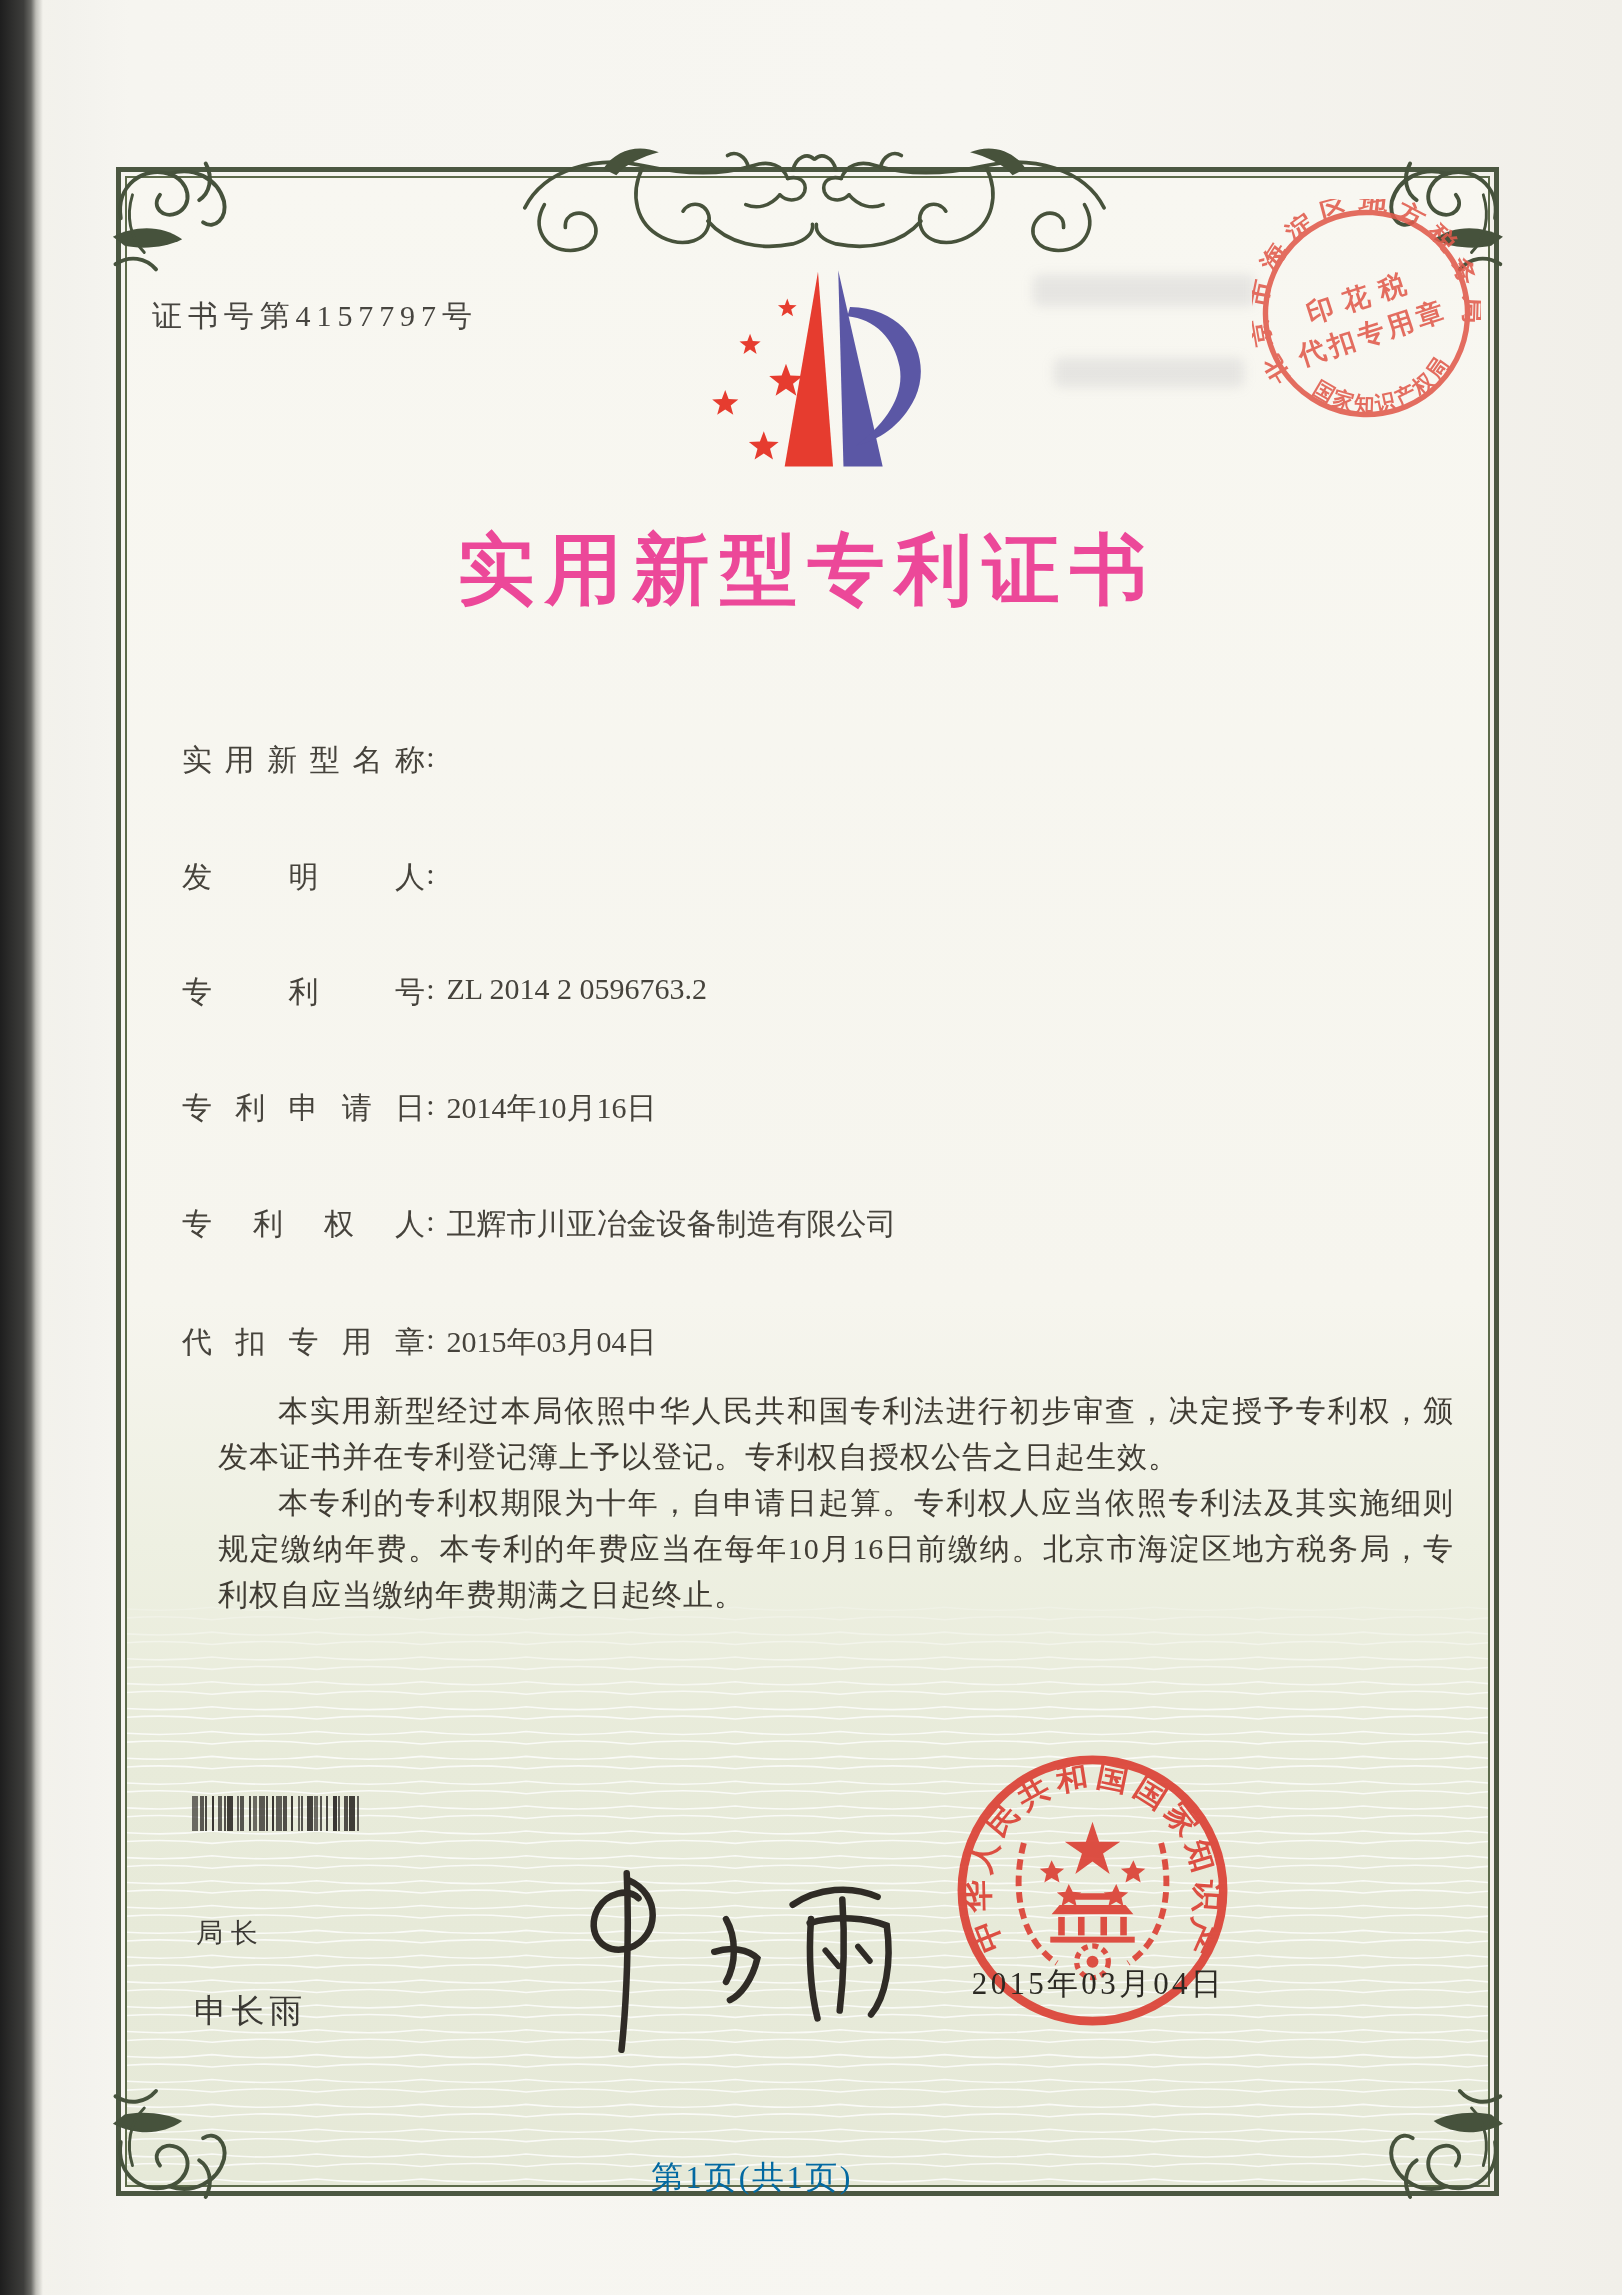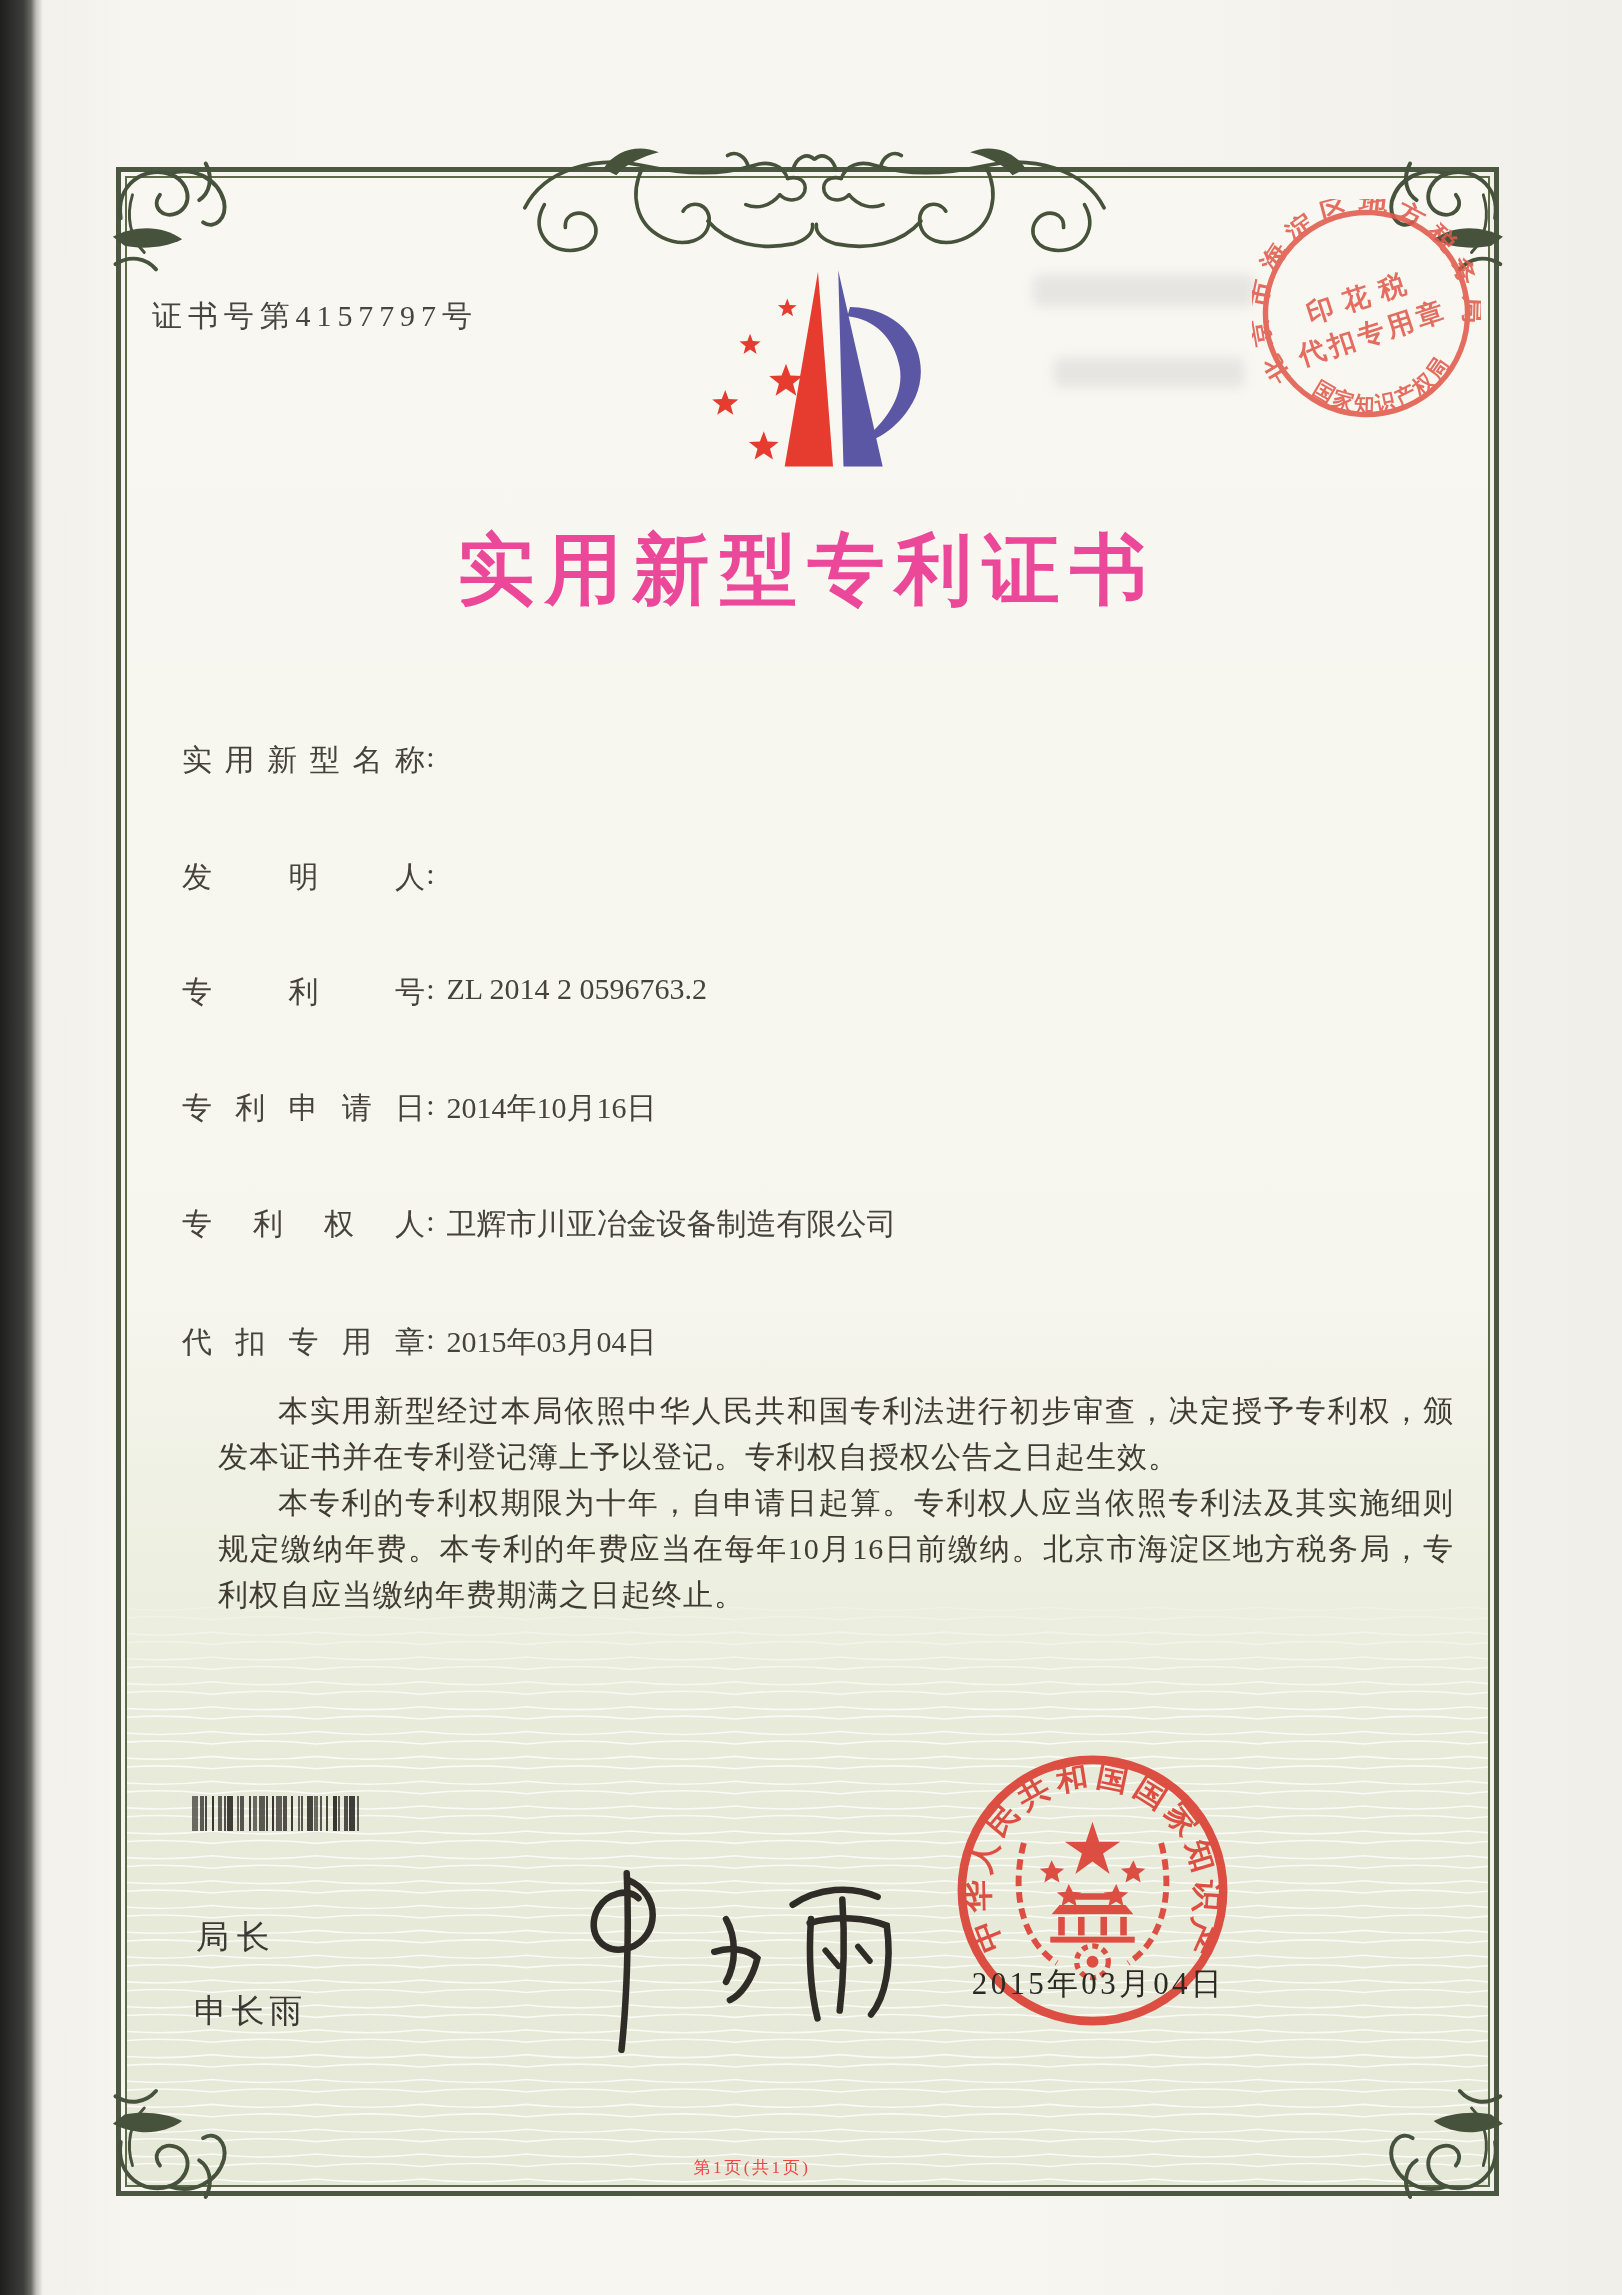--- a/index.html
+++ b/index.html
@@ -24,26 +24,26 @@
   #title{left:116px;top:519px;width:1383px;text-align:center;font-size:77px;font-weight:bold;
     letter-spacing:10.5px;color:#ec4899;}
   .field-row{position:absolute;left:182px;display:flex;align-items:flex-start;font-size:30px;color:#46433c;white-space:nowrap;}
   .field-label{display:inline-block;width:243px;text-align:justify;text-align-last:justify;}
   .field-sep{margin:0 11.8px 0 1.3px;}
   #body-text{left:182px;top:1388px;width:1236px;font-size:30px;line-height:46px;
     letter-spacing:1px;text-align:justify;color:#403c34;margin-left:36px;}
   #body-text p{margin:0;text-indent:2em;}
   #barcode{left:192px;top:1796px;width:269px;height:35px;overflow:hidden;white-space:nowrap;font-size:0;}
   #barcode div{display:inline-block;height:100%;background:#2e2b27;}
-  #signer-title{left:196px;top:1915px;font-size:33px;letter-spacing:7.8px;color:#3b3934;}
+  #signer-title{left:196px;top:1915px;font-size:27px;letter-spacing:7.8px;color:#3b3934;}
   #signer-name{left:194px;top:1989px;font-size:33px;letter-spacing:4.6px;color:#3b3934;}
   #signature{left:530px;top:1859px;}
   #seal{left:946px;top:1744px;opacity:.93;}
   #seal-date{left:961px;top:1963px;width:275px;text-align:center;font-size:31px;letter-spacing:3.3px;color:#2b2923;}
-  #footer-page{left:98px;top:2156px;width:1308px;text-align:center;font-size:17px;letter-spacing:2.6px;color:#ef4444;}
+  #footer-page{left:98px;top:2156px;width:1308px;text-align:center;font-size:32px;letter-spacing:2.6px;color:#0369a1;}
   .ghost{background:rgba(135,138,148,.16);filter:blur(5.9px);border-radius:6.5px;}
 </style>
 </head>
 <body>
 
 <div class="abs" id="scan-edge"></div>
 
 <div class="abs" id="frame">
   <div id="frame-inner">
     <svg id="waves" width="1371" height="2016" viewBox="0 0 2096 3082">

